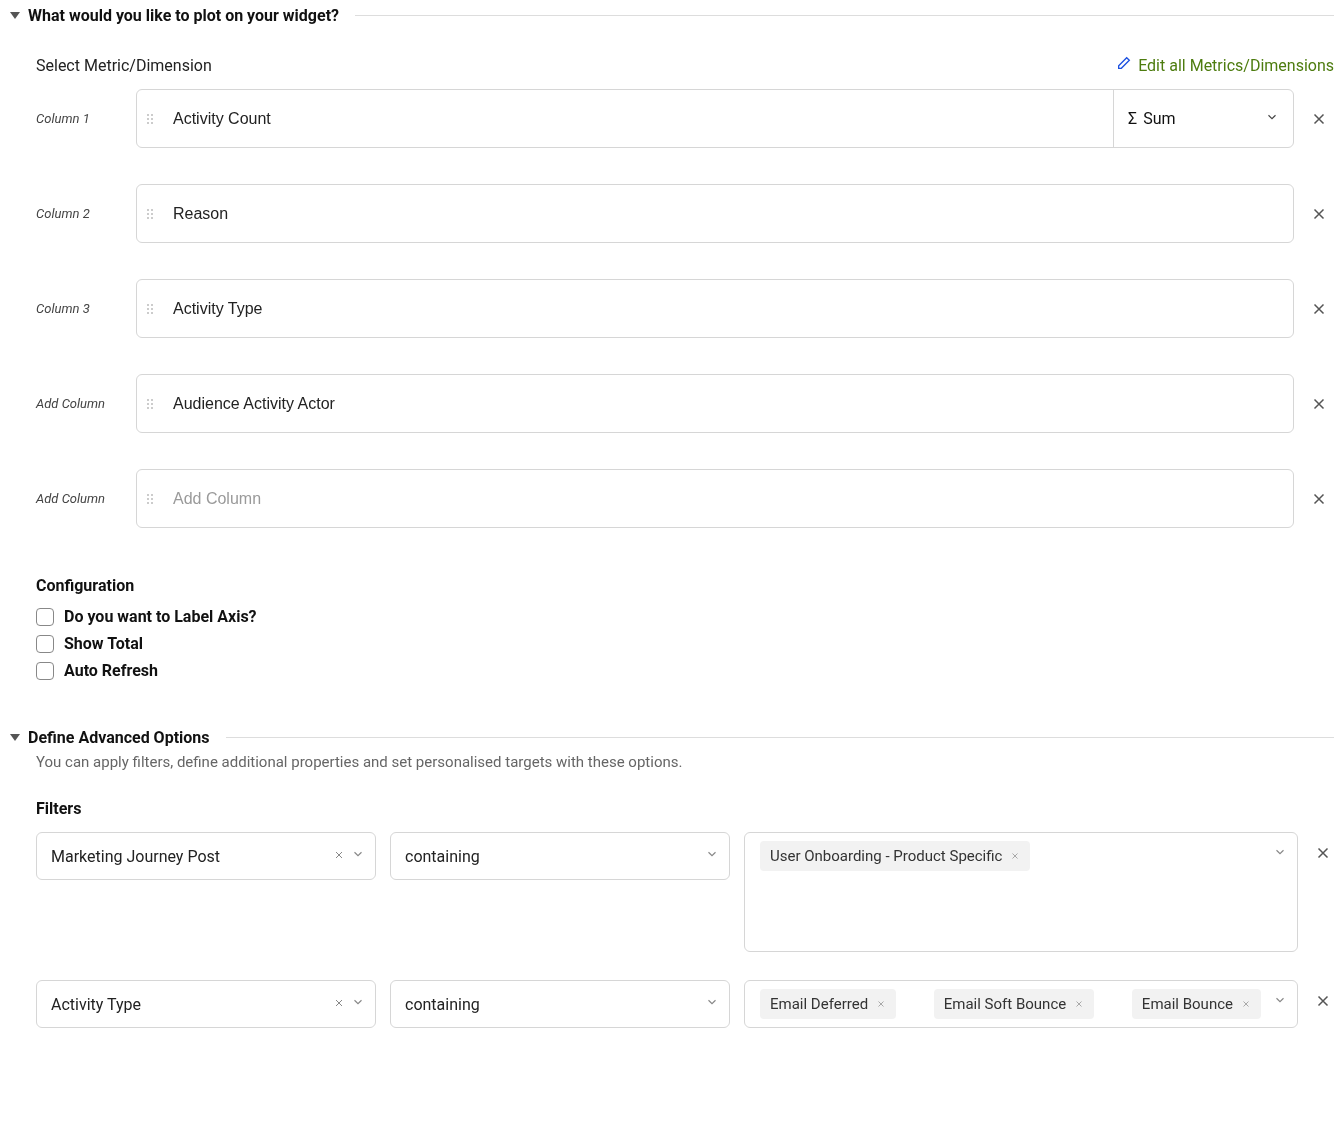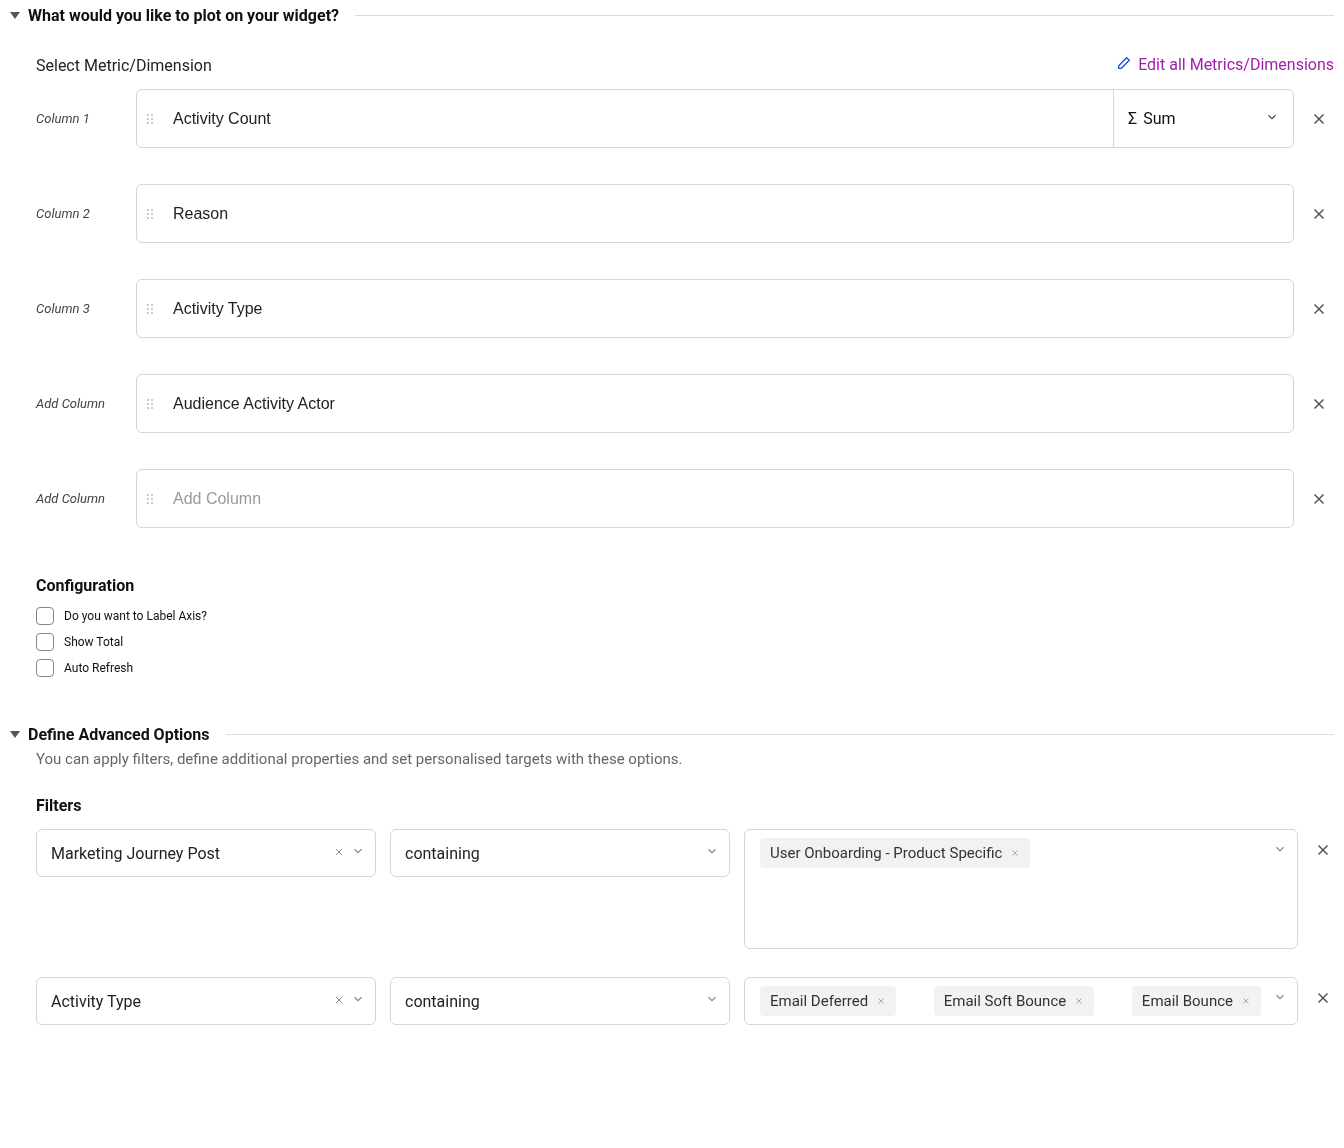--- a/index.html
+++ b/index.html
@@ -46,22 +46,23 @@
     align-items: center;
     justify-content: space-between;
     margin: 30px 0 14px 26px;
   }
   .metric-header .label {
     font-size: 16px;
     color: #222;
   }
   .edit-link {
     display: flex;
+    align-items: center;
     gap: 6px;
-    color: #a21caf;
+    color: #4d7c0f;
     font-size: 16px;
     cursor: pointer;
   }
   .edit-link svg { width: 16px; height: 16px; }
 
   .rows { margin-left: 26px; }
   .row {
     display: flex;
     align-items: center;
     gap: 14px;
@@ -149,21 +150,21 @@
     gap: 10px;
     margin-bottom: 8px;
   }
   .checkbox {
     width: 18px; height: 18px;
     border: 1.5px solid #888;
     border-radius: 4px;
     cursor: pointer;
     flex: 0 0 auto;
   }
-  .check-row span { font-size: 12px; }
+  .check-row span { font-size: 16px; font-weight: bold; }
 
   .adv-section { margin-top: 48px; }
   .filters-title {
     font-weight: 700;
     font-size: 16px;
     margin: 28px 0 14px 26px;
   }
   .filter-row {
     display: flex;
     align-items: flex-start;

